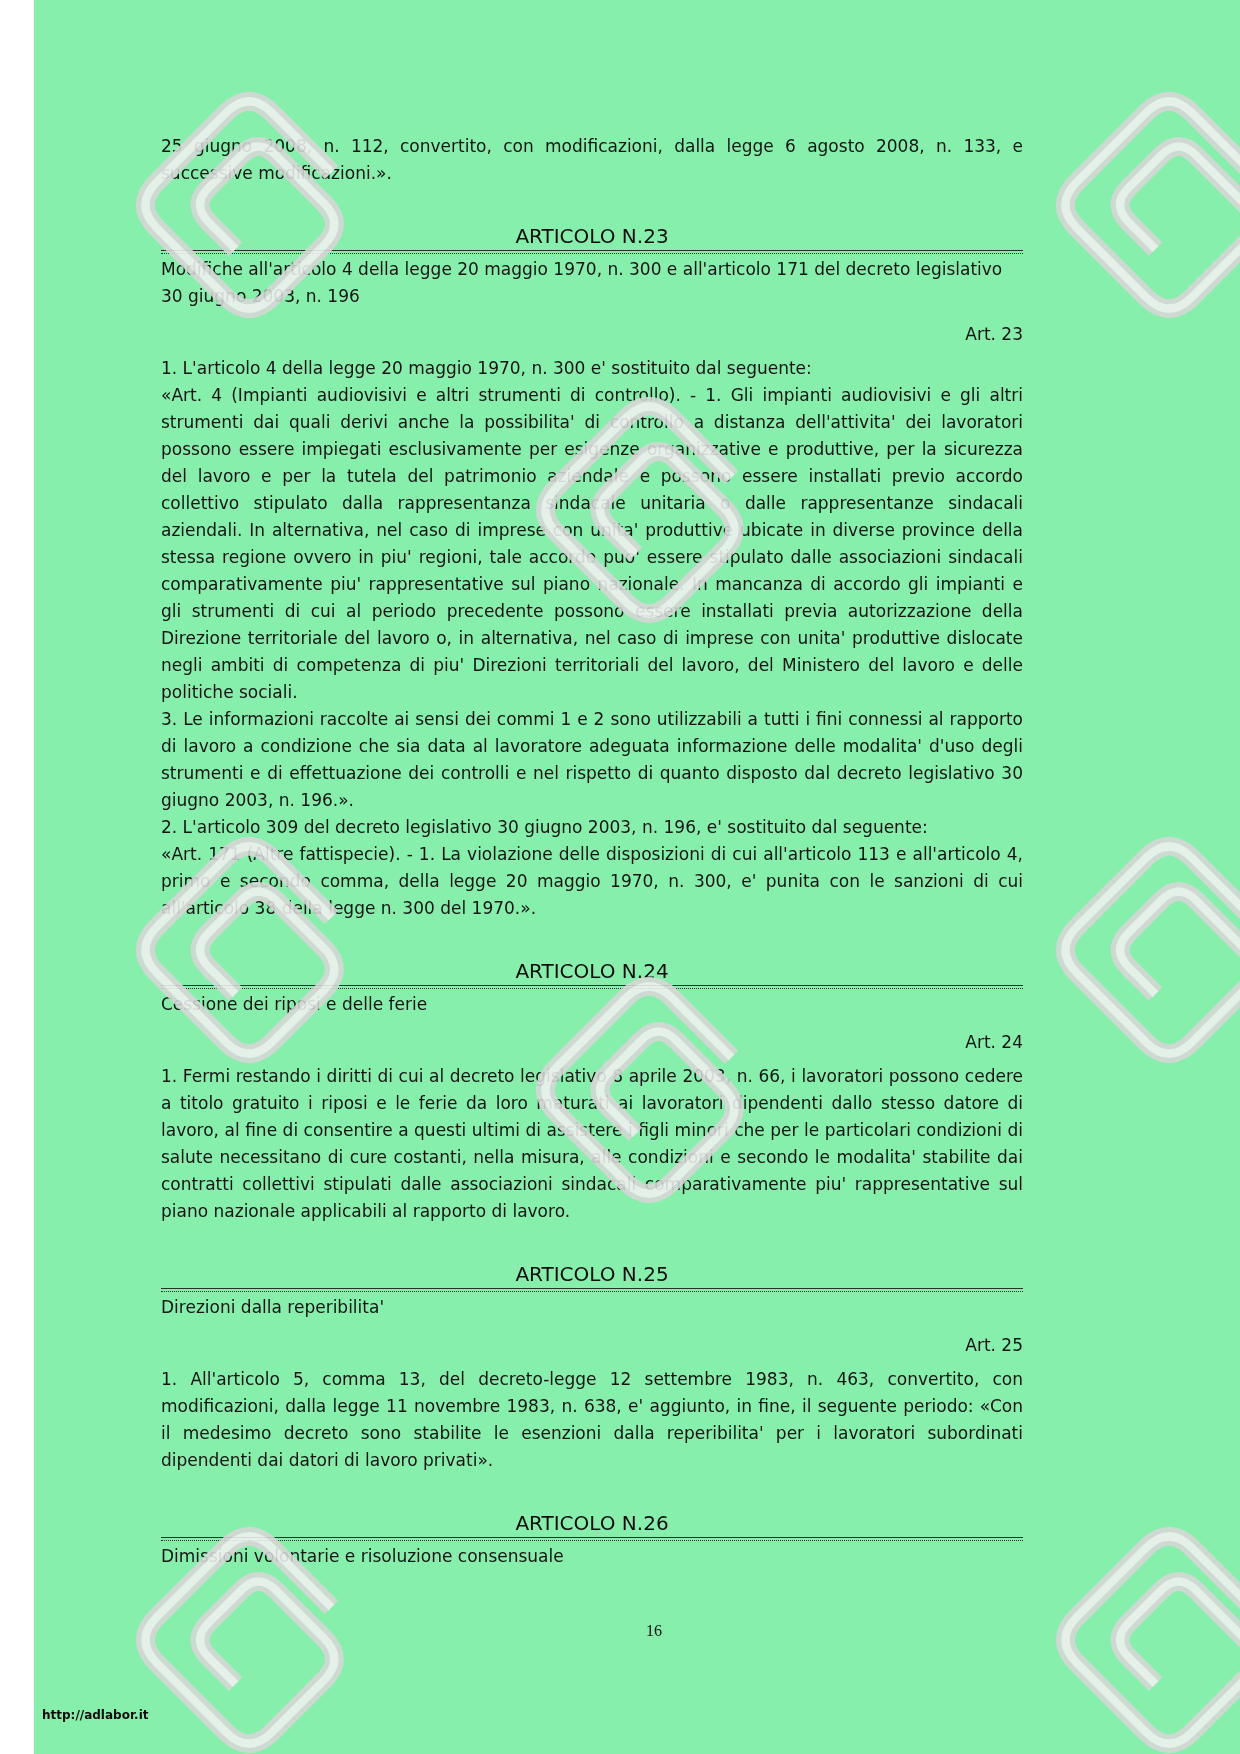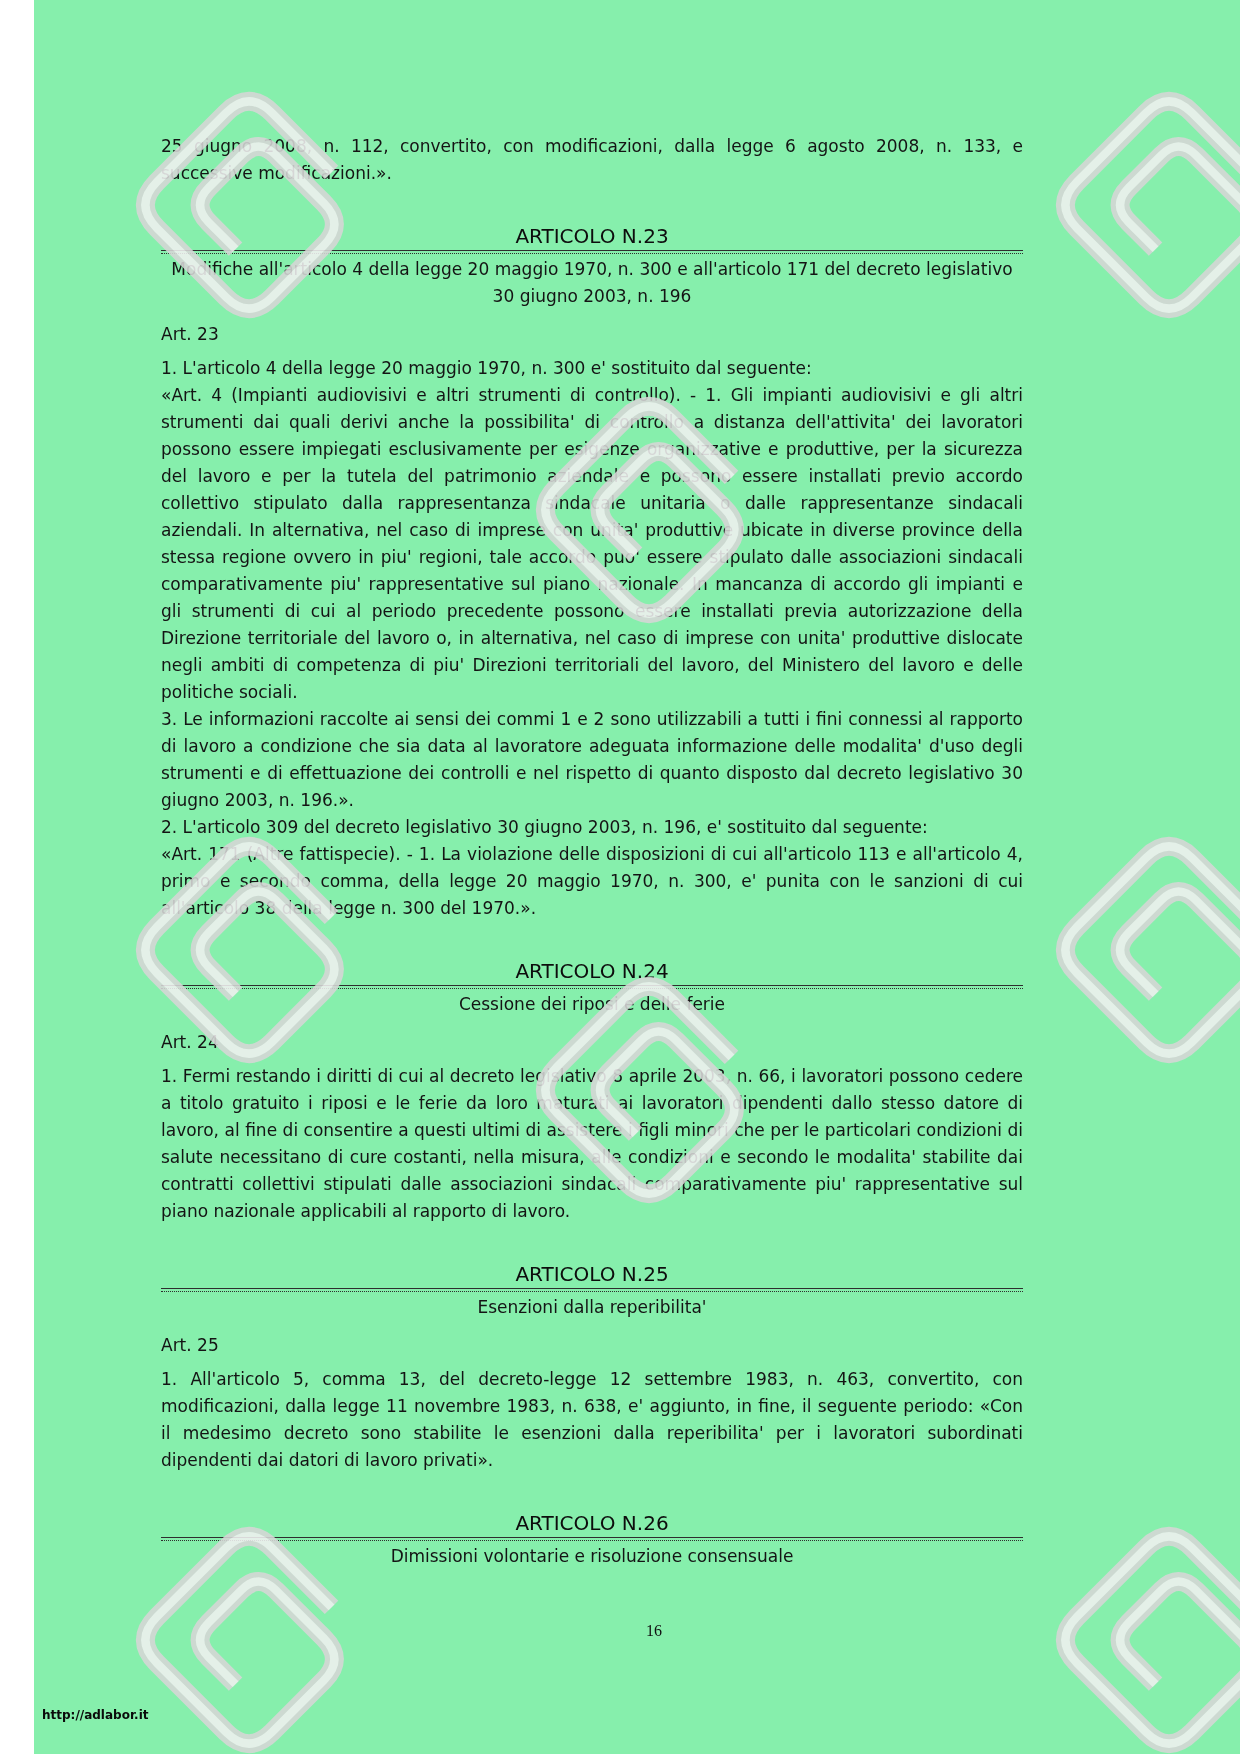--- a/index.html
+++ b/index.html
@@ -48,25 +48,25 @@
     color: #0d0d0d;
   }
   .art-rule {
     height: 2px;
     margin: 0 0 2px 0;
     border-top: 1px solid #2e2e2e;
     border-bottom: 1px dotted #2e2e2e;
   }
   .art-subtitle {
     margin: 1px 0 0 0;
-    text-align: center;
+    text-align: left;
   }
   .art-label {
     margin: 11px 0 7px 0;
-    text-align: left;
+    text-align: right;
   }
 
   
   .page-number {
     position: absolute;
     left: 0; right: 0;
     top: 1622px;
     text-align: center;
     z-index: 1;
     font-family: "Liberation Serif", "DejaVu Serif", serif;
@@ -160,21 +160,21 @@
       <h2 class="art-heading">ARTICOLO N.24</h2>
       <div class="art-rule"></div>
       <p class="art-subtitle">Cessione dei riposi e delle ferie</p>
       <p class="art-label">Art. 24</p>
       <p class="body-par">1. Fermi restando i diritti di cui al decreto legislativo 8 aprile 2003, n. 66, i lavoratori possono cedere a titolo gratuito i riposi e le ferie da loro maturati ai lavoratori dipendenti dallo stesso datore di lavoro, al fine di consentire a questi ultimi di assistere i figli minori che per le particolari condizioni di salute necessitano di cure costanti, nella misura, alle condizioni e secondo le modalita' stabilite dai contratti collettivi stipulati dalle associazioni sindacali comparativamente piu' rappresentative sul piano nazionale applicabili al rapporto di lavoro.</p>
     </section>
 
     <section class="article">
       <h2 class="art-heading">ARTICOLO N.25</h2>
       <div class="art-rule"></div>
-      <p class="art-subtitle">Esenzioni dalla reperibilita'</p>
+      <p class="art-subtitle">Direzioni dalla reperibilita'</p>
       <p class="art-label">Art. 25</p>
       <p class="body-par">1. All'articolo 5, comma 13, del decreto-legge 12 settembre 1983, n. 463, convertito, con modificazioni, dalla legge 11 novembre 1983, n. 638, e' aggiunto, in fine, il seguente periodo: «Con il medesimo decreto sono stabilite le esenzioni dalla reperibilita' per i lavoratori subordinati dipendenti dai datori di lavoro privati».</p>
     </section>
 
     <section class="article">
       <h2 class="art-heading">ARTICOLO N.26</h2>
       <div class="art-rule"></div>
       <p class="art-subtitle">Dimissioni volontarie e risoluzione consensuale</p>
     </section>
 

